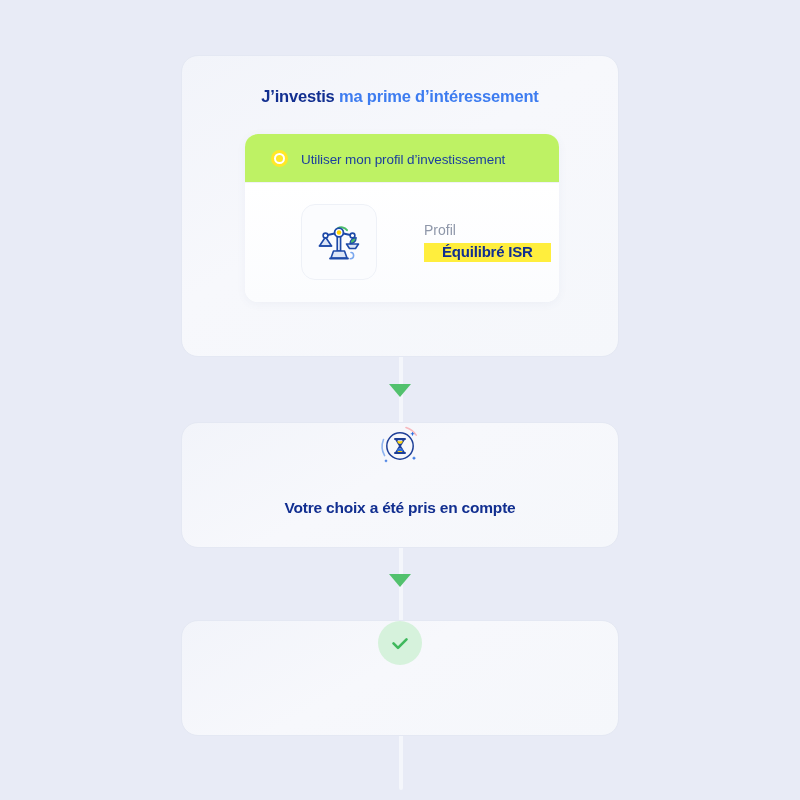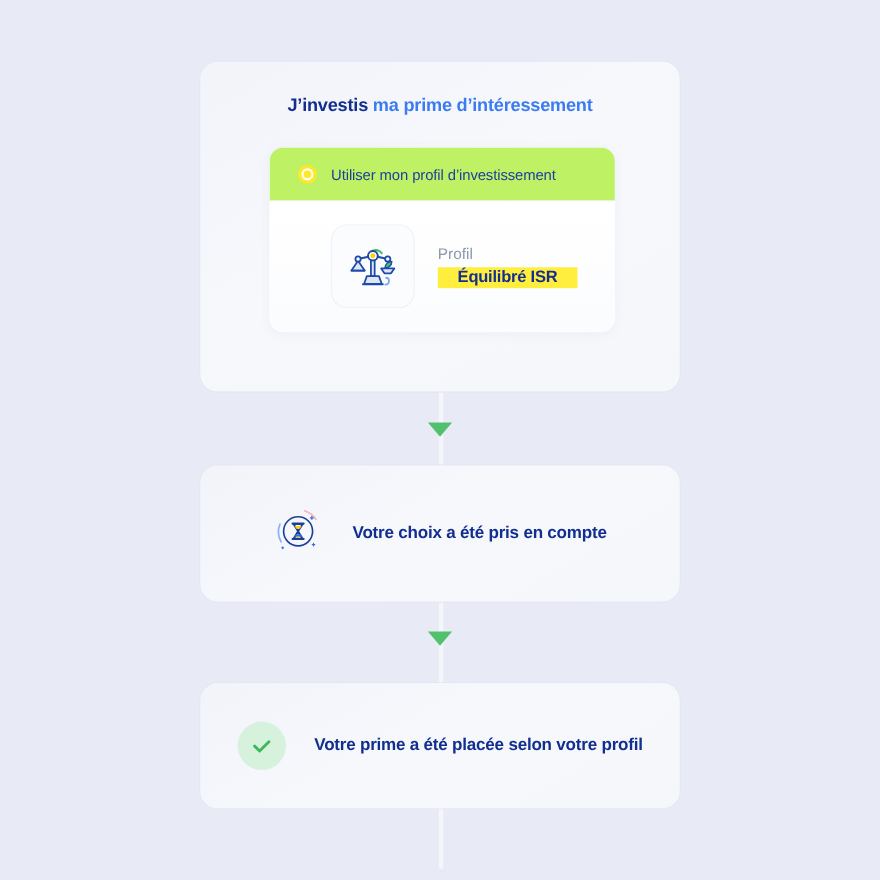--- a/index.html
+++ b/index.html
@@ -122,42 +122,43 @@
     flex: 0 0 auto;
     border-radius: 14px;
     background: #fbfcfe;
     border: 1px solid #eef1f7;
     display: flex;
     align-items: center;
     justify-content: center;
   }
   .profile-text {
     line-height: 1.25;
+    margin-left: 26px;
   }
   .profile-label {
     font-size: 14px;
     color: #8e97a9;
     margin-bottom: 2px;
   }
   .profile-value {
     display: inline-block;
     font-size: 15px;
     font-weight: bold;
     color: #122f90;
     background: #ffee3d;
     padding: 0 18px;
     letter-spacing: -0.2px;
   }
 
   
   .step-inner {
     height: 100%;
     display: flex;
-    align-items: center;
-    justify-content: center;
+    flex-direction: column;
+    align-items: center;
     gap: 26px;
   }
   .step-text {
     font-size: 15.5px;
     font-weight: bold;
     color: #122f90;
     letter-spacing: -0.2px;
   }
   .check-circle {
     width: 44px;
@@ -261,15 +262,14 @@
   </div>
 </div>
 
 <div class="card card-3">
   <div class="step-inner">
     <span class="check-circle">
       <svg width="24" height="24" viewBox="0 0 24 24" fill="none">
         <path d="M5.5 12.3 L10 16.8 L18.5 8.3" stroke="#3fb85c" stroke-width="2.6" stroke-linecap="round" stroke-linejoin="round"></path>
       </svg>
     </span>
-    <div class="step-text">Votre prime a été placée selon votre profil</div>
   </div>
 </div>
 
 </body></html>

